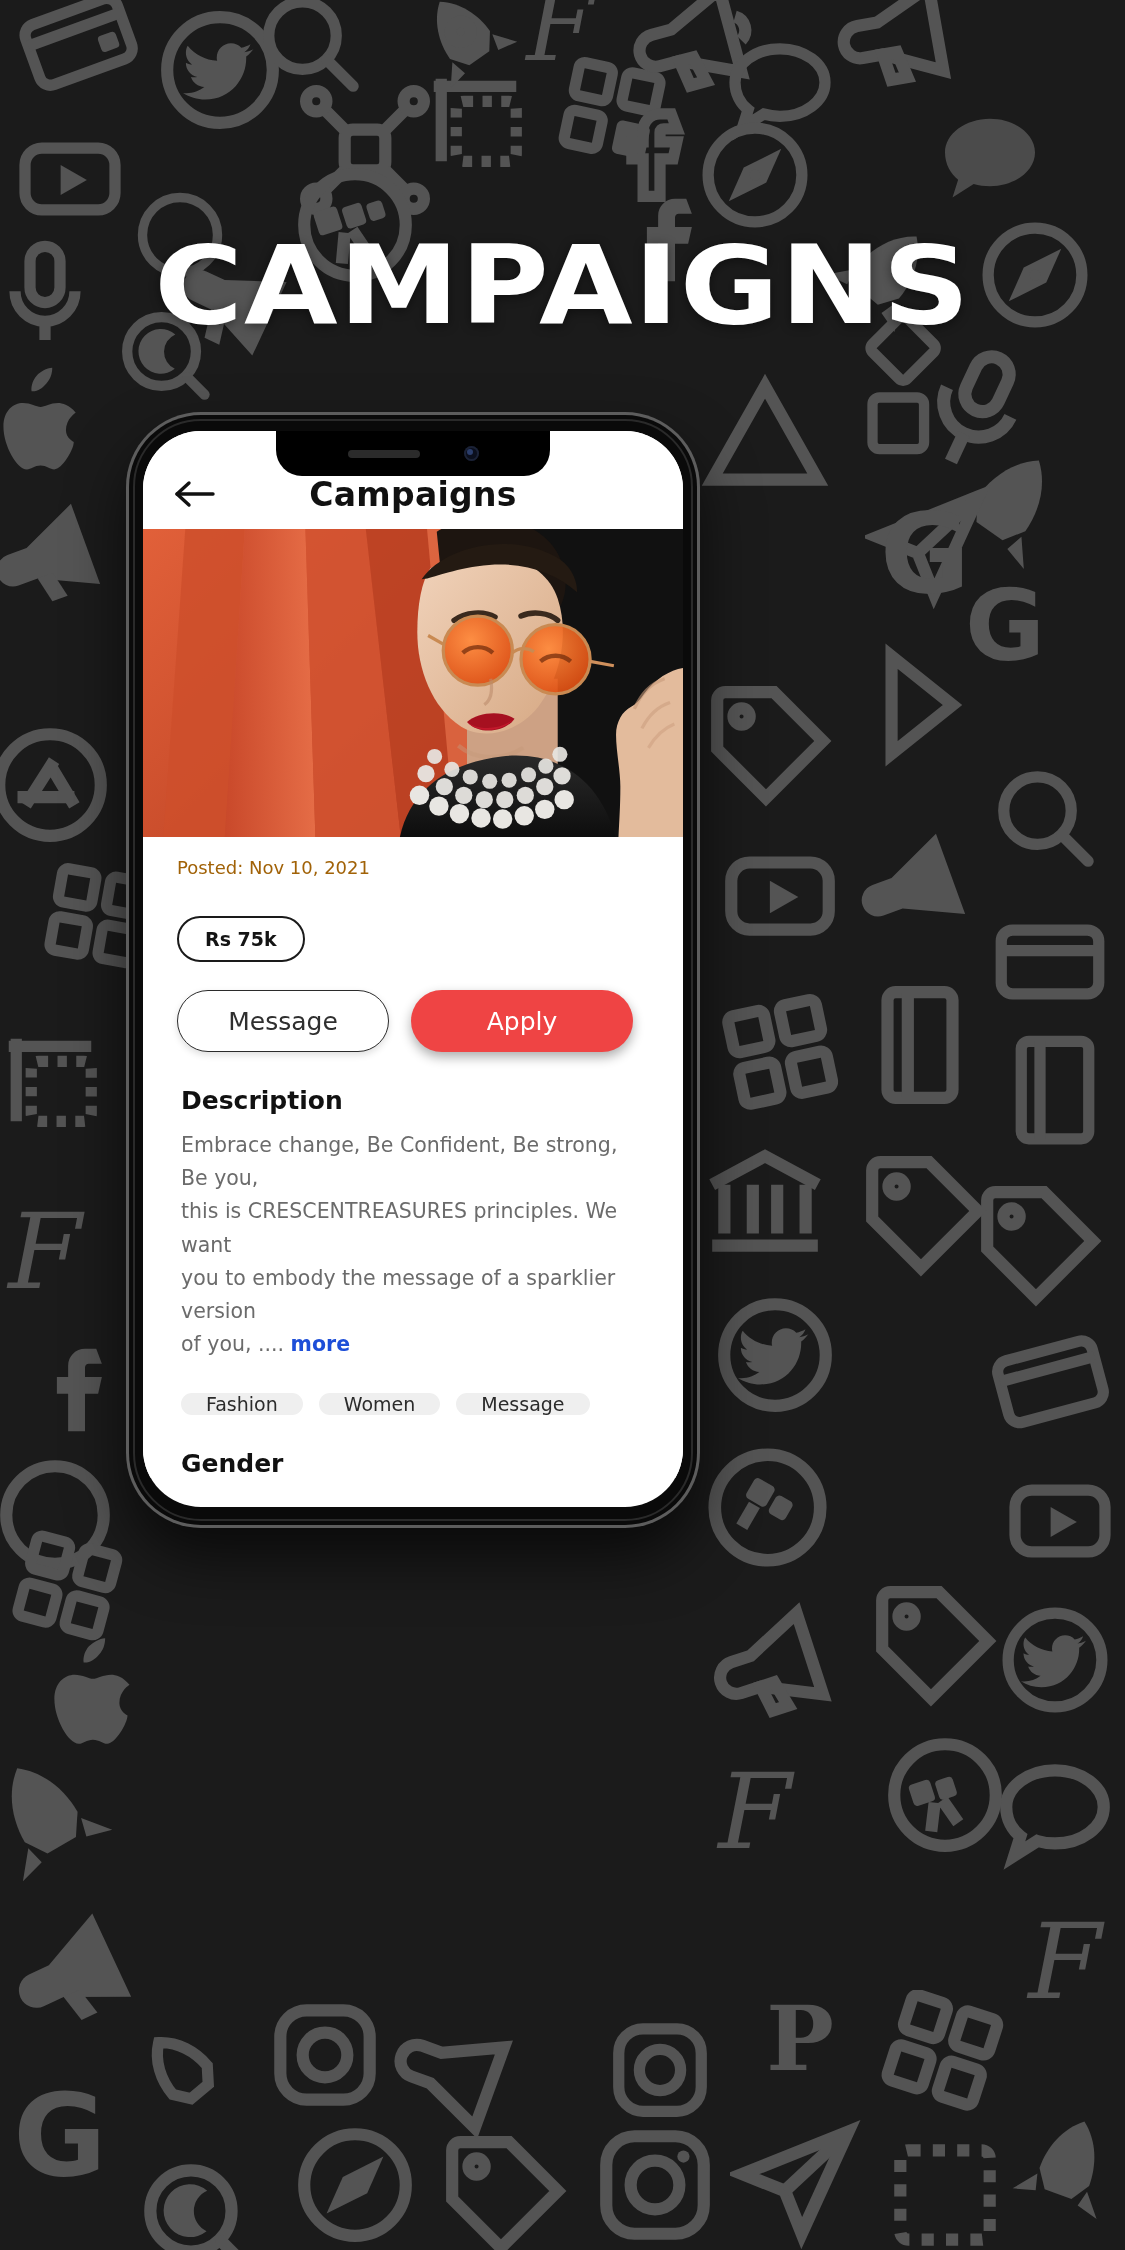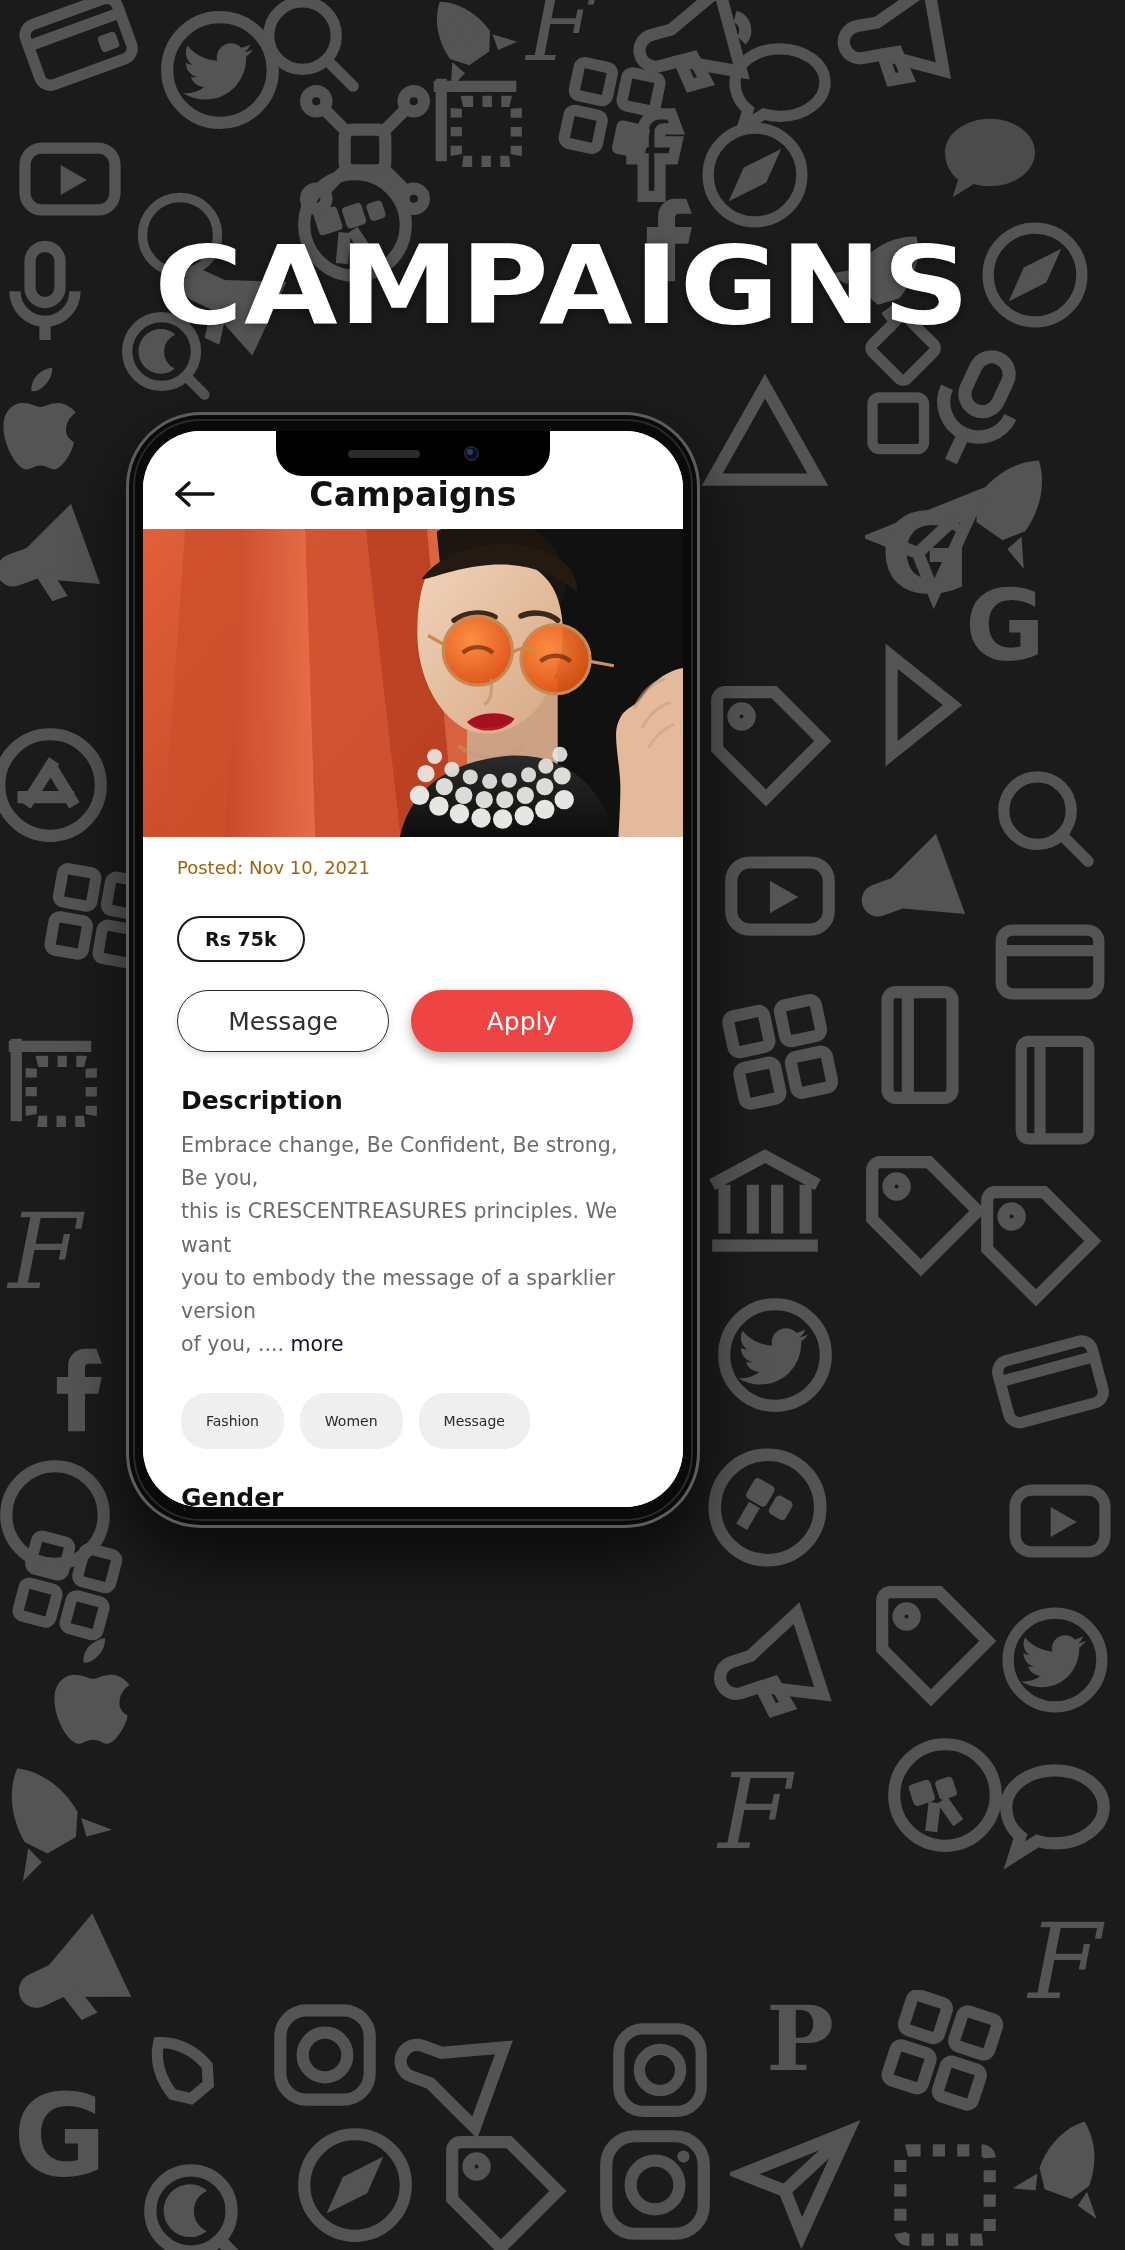--- a/index.html
+++ b/index.html
@@ -233,35 +233,35 @@
   }
 
   #desc-body {
     font-size: 20.5px;
     line-height: 1.62;
     color: #6b6b6b;
     padding-left: 4px;
     padding-right: 4px;
   }
   #desc-more {
-    color: #0f172a;
-    font-weight: 400;
+    color: #1d4ed8;
+    font-weight: 700;
   }
 
   #tag-row {
     display: flex;
     gap: 16px;
     margin-top: 32px;
     padding-left: 4px;
   }
   .tag {
     background: #efefef;
     border-radius: 26px;
-    padding: 20px 25px;
-    font-size: 14px;
+    padding: 0 25px;
+    font-size: 19px;
     color: #2b2b2b;
     cursor: pointer;
   }
 
   #gender-head {
     font-size: 25px;
     font-weight: 700;
     color: #111;
     margin-top: 34px;
     padding-left: 4px;

